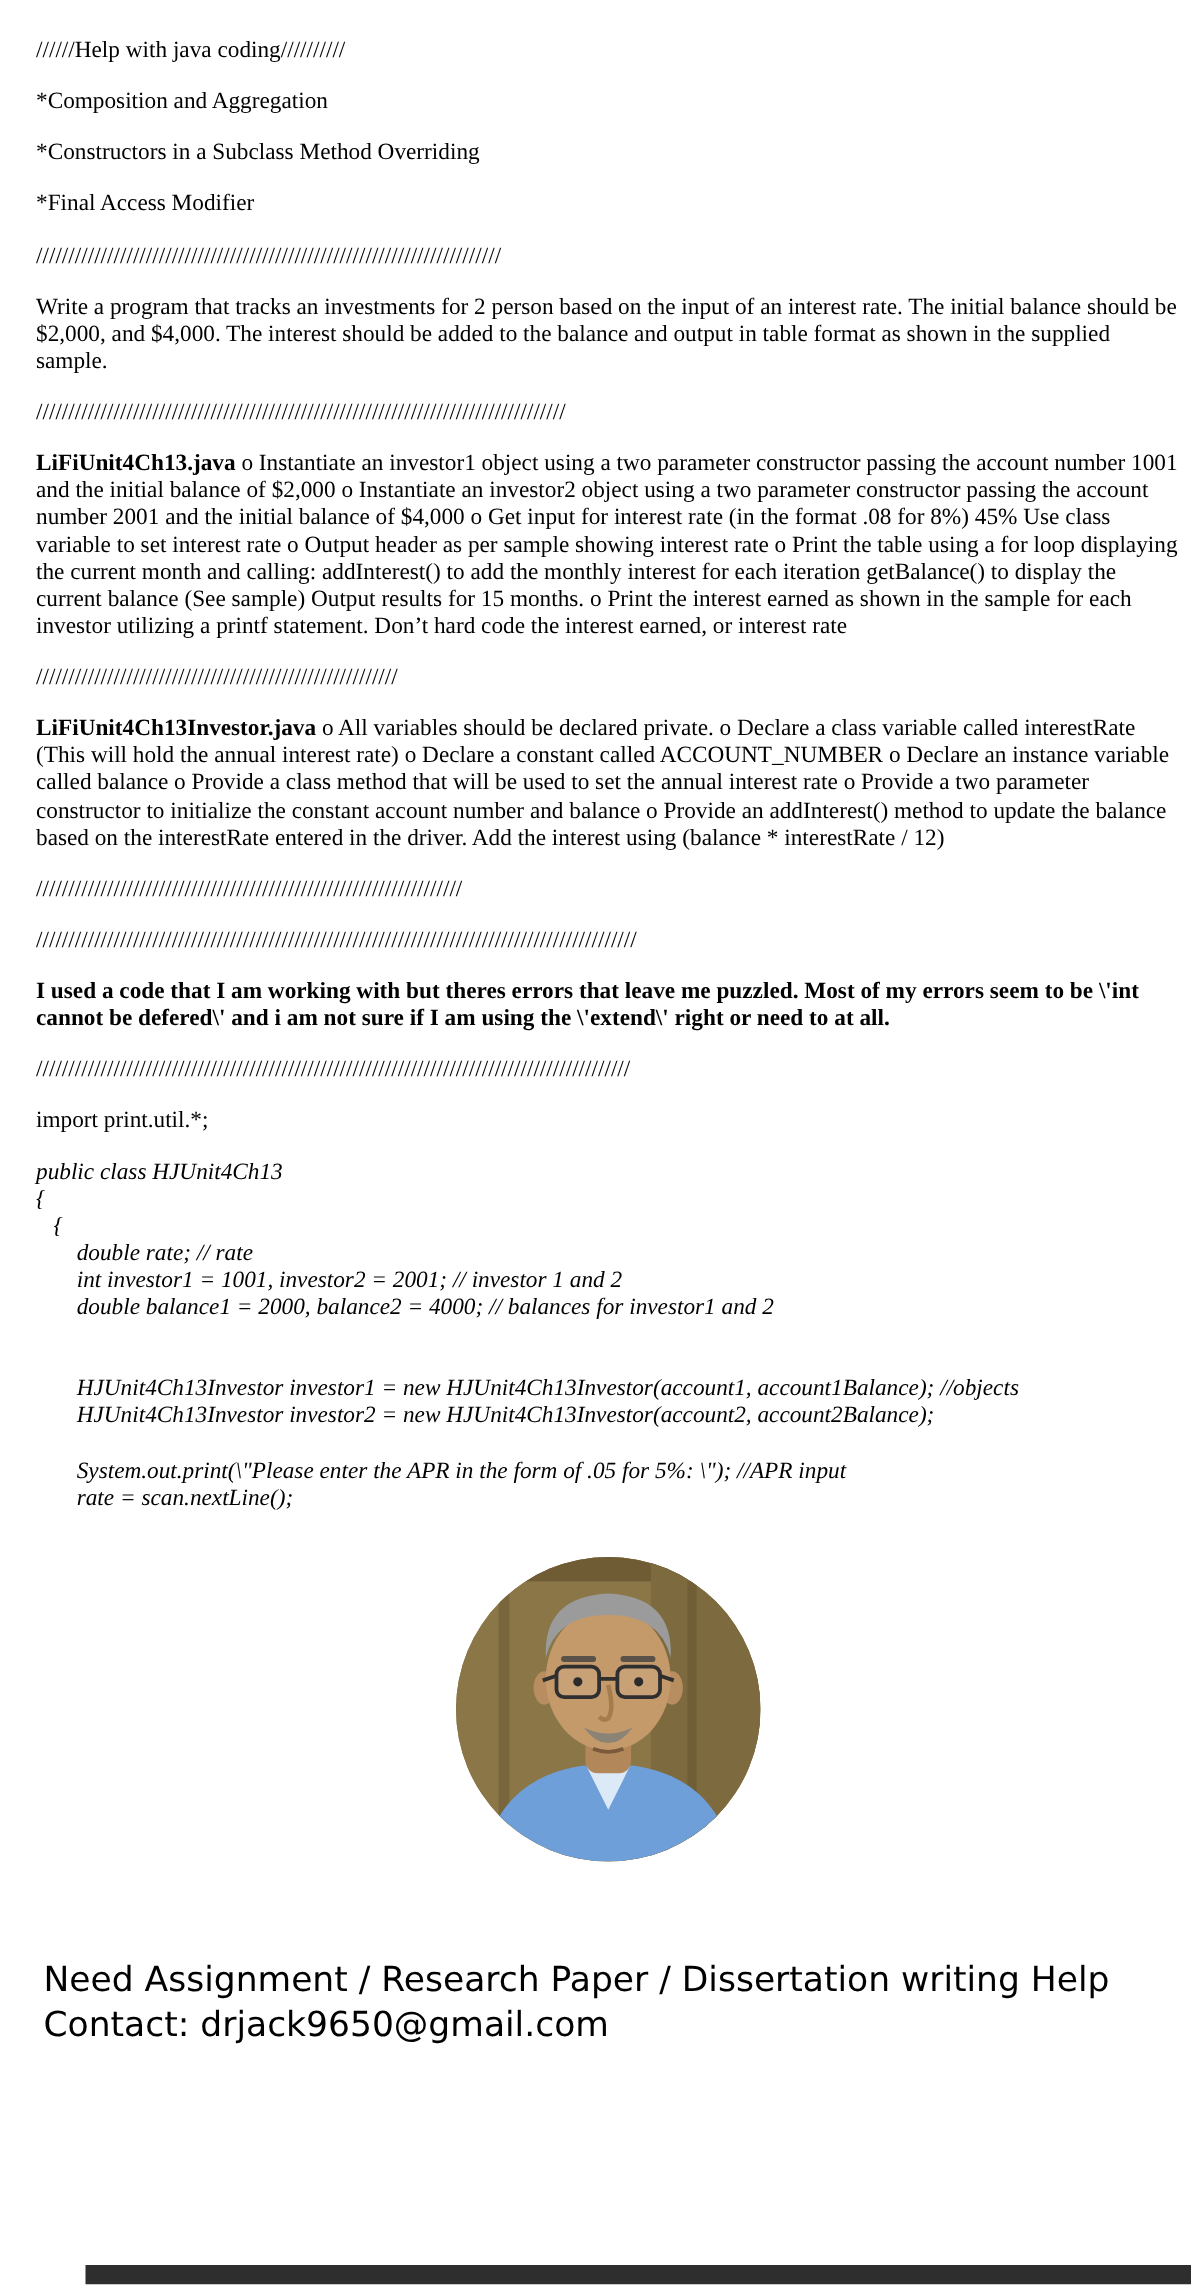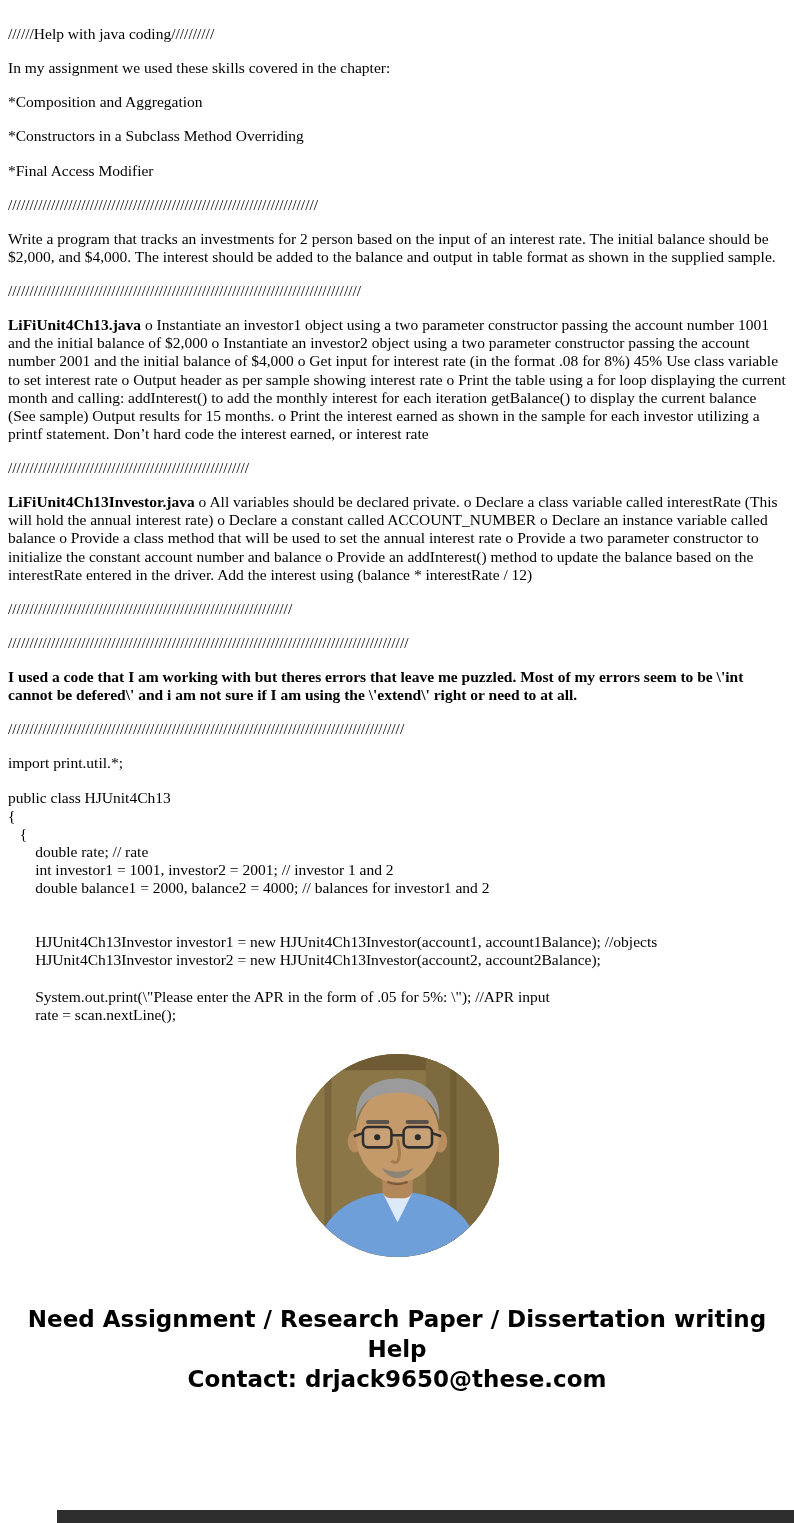--- a/index.html
+++ b/index.html
@@ -7,59 +7,58 @@
   body {
     width: 794px;
     height: 1523px;
     position: relative;
     overflow: hidden;
     color: #000000;
     font-family: "Liberation Serif", serif;
     font-size: 15.5px;
     line-height: 1.17;
   }
-  .page { padding: 9px 8px 0 8px; }
+  .page { padding: 9px 8px 0 24px; }
   p { margin: 16px 0; }
   .bold-para { font-weight: bold; }
   .divider { word-break: break-all; }
   .code-line-p { white-space: pre-wrap; }
   .code { margin: 16px 0; }
-  .code-line { min-height: 18px; white-space: pre-wrap; }
+  .code-line { min-height: 18px; white-space: pre-wrap; font-style: italic; }
   .avatar {
     width: 203px; height: 203px;
     border-radius: 50%;
     overflow: hidden;
     margin: 30px auto 0 auto;
     background: #8a7647;
   }
   .avatar svg { display: block; }
   .footer {
     font-family: "DejaVu Sans", sans-serif;
-    font-weight: bold;
+    font-weight: normal;
     font-size: 23px;
     line-height: 30px;
-    text-align: center;
+    text-align: left;
     max-width: 752px;
-    margin: 47px auto 0 auto;
+    margin: 64px auto 0 auto;
   }
   .bottom-bar {
     position: absolute;
     left: 57px; right: 0; bottom: 0;
     height: 13px;
     background: #2e2e2e;
   }
 </style>
 </head>
 <body>
 
 <div class="page">
 
   <p>//////Help with java coding//////////</p>
 
-  <p>In my assignment we used these skills covered in the chapter:</p>
 
   <p>*Composition and Aggregation</p>
   <p>*Constructors in a Subclass Method Overriding</p>
   <p>*Final Access Modifier</p>
 
   <p class="divider">////////////////////////////////////////////////////////////////////////</p>
 
   <p>Write a program that tracks an investments for 2 person based on the input of an interest rate. The initial balance should be $2,000, and $4,000. The interest should be added to the balance and output in table format as shown in the supplied sample.</p>
 
   <p class="divider">//////////////////////////////////////////////////////////////////////////////////</p>
@@ -123,18 +122,18 @@
       <circle cx="80" cy="82" r="3" fill="#2b2b2b"></circle>
       <circle cx="120" cy="82" r="3" fill="#2b2b2b"></circle>
       <path d="M100 84 Q104 100 100 106 Q97 108 94 105" stroke="#a57c4e" stroke-width="3" fill="none"></path>
       <path d="M84 112 Q100 120 116 112 Q108 123 100 122 Q92 123 84 112 Z" fill="#8c8377"></path>
       <path d="M90 126 Q100 130 110 126" stroke="#7a5a3a" stroke-width="2.5" fill="none"></path>
     </svg>
   </div>
 
   <div class="footer">
     <div>Need Assignment / Research Paper / Dissertation writing Help</div>
-    <div>Contact: drjack9650@these.com</div>
+    <div>Contact: drjack9650@gmail.com</div>
   </div>
 
 </div>
 
 <div class="bottom-bar"></div>
 
 </body></html>

